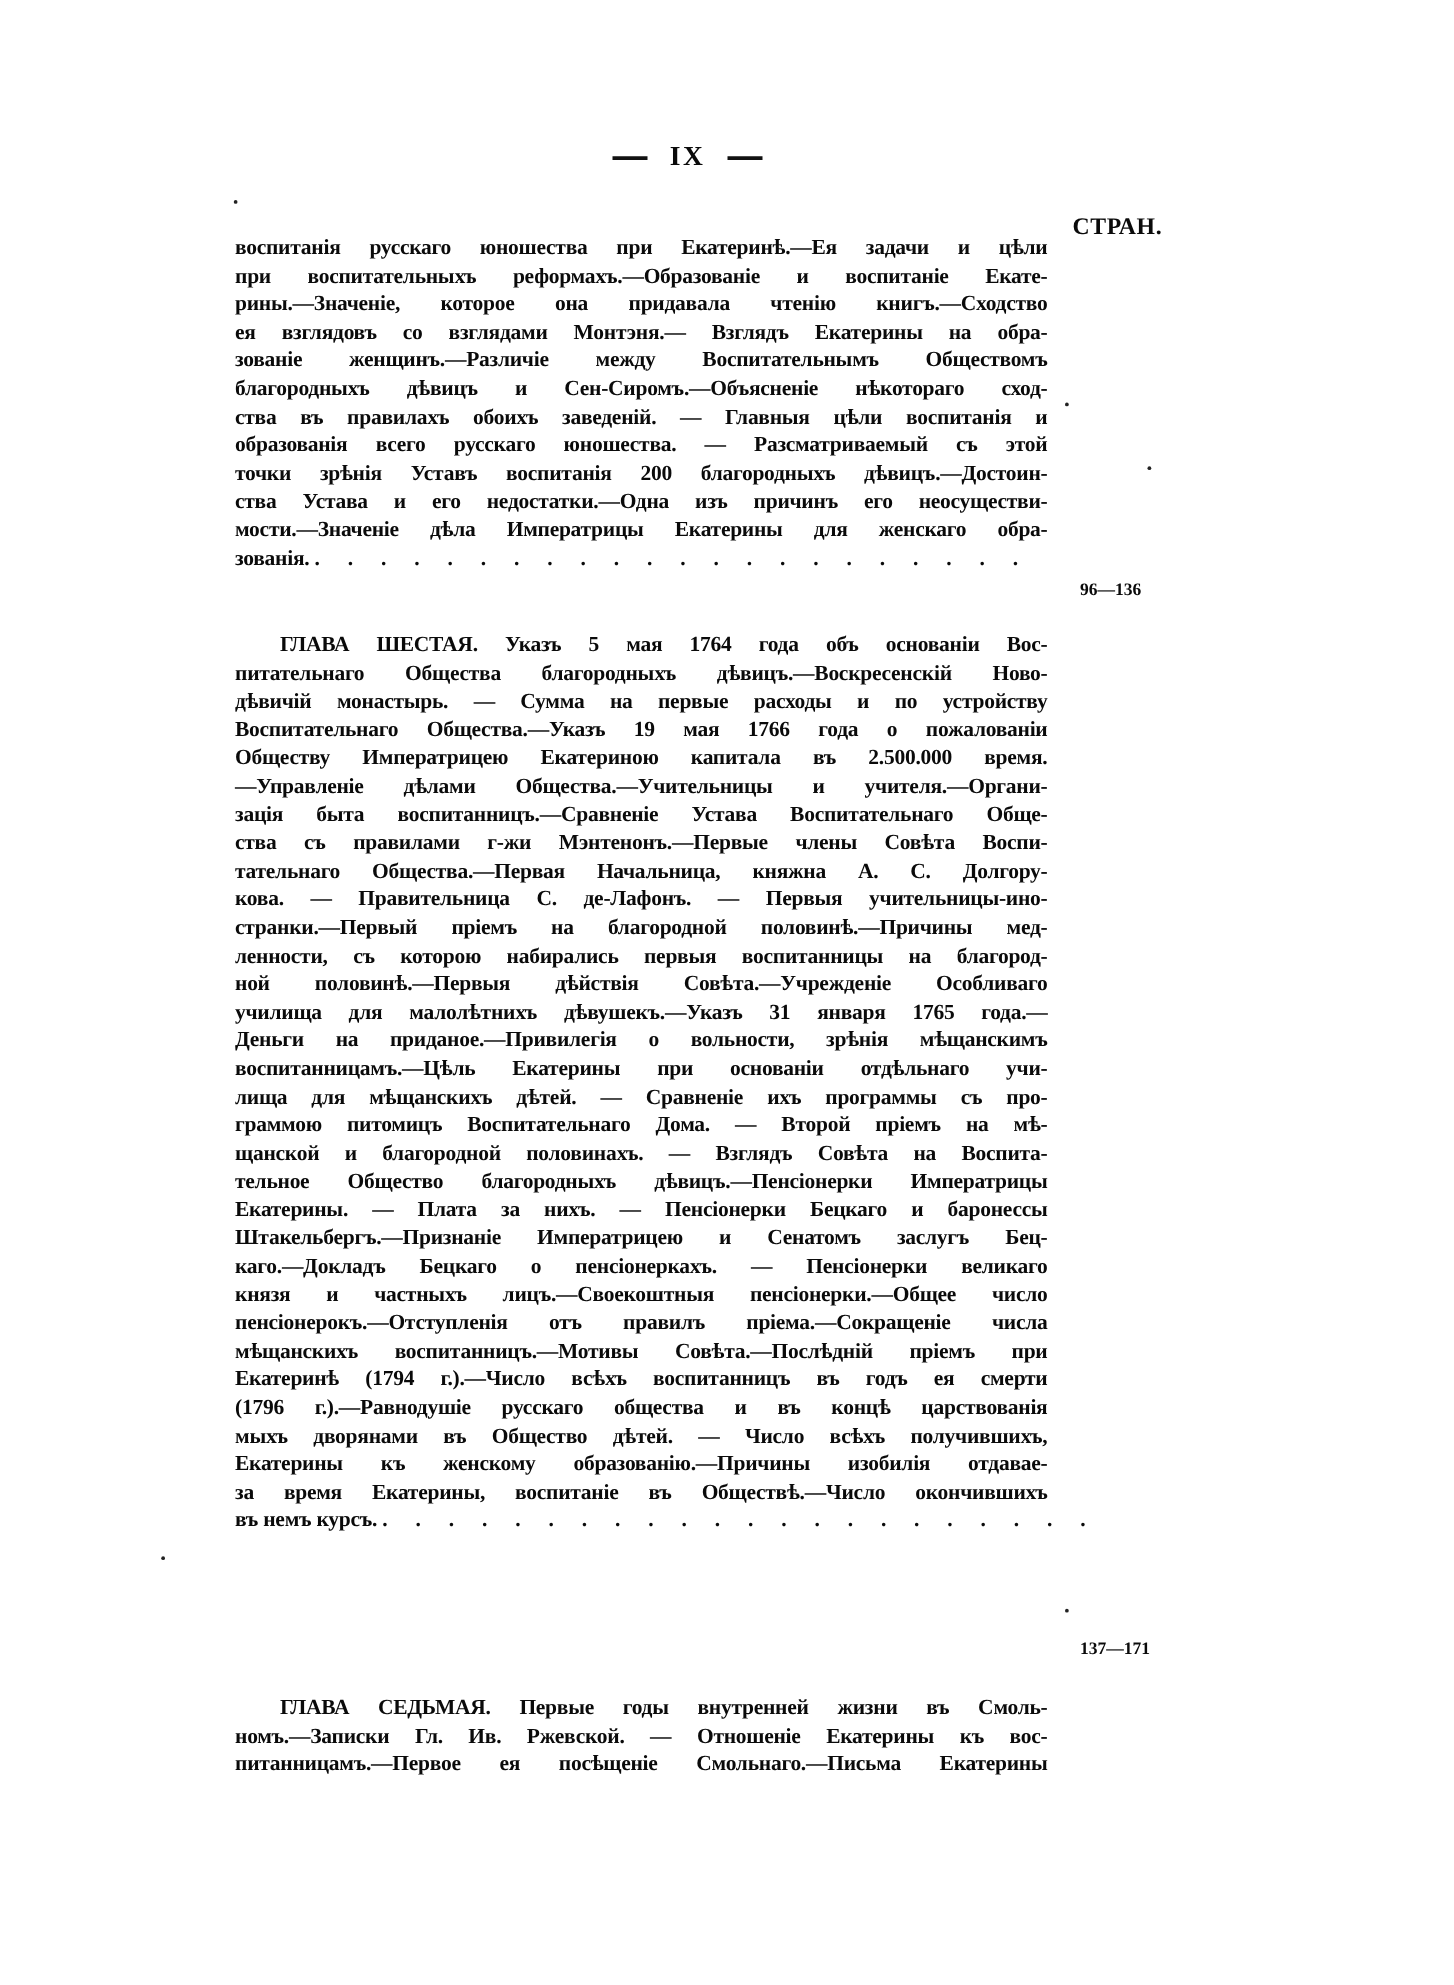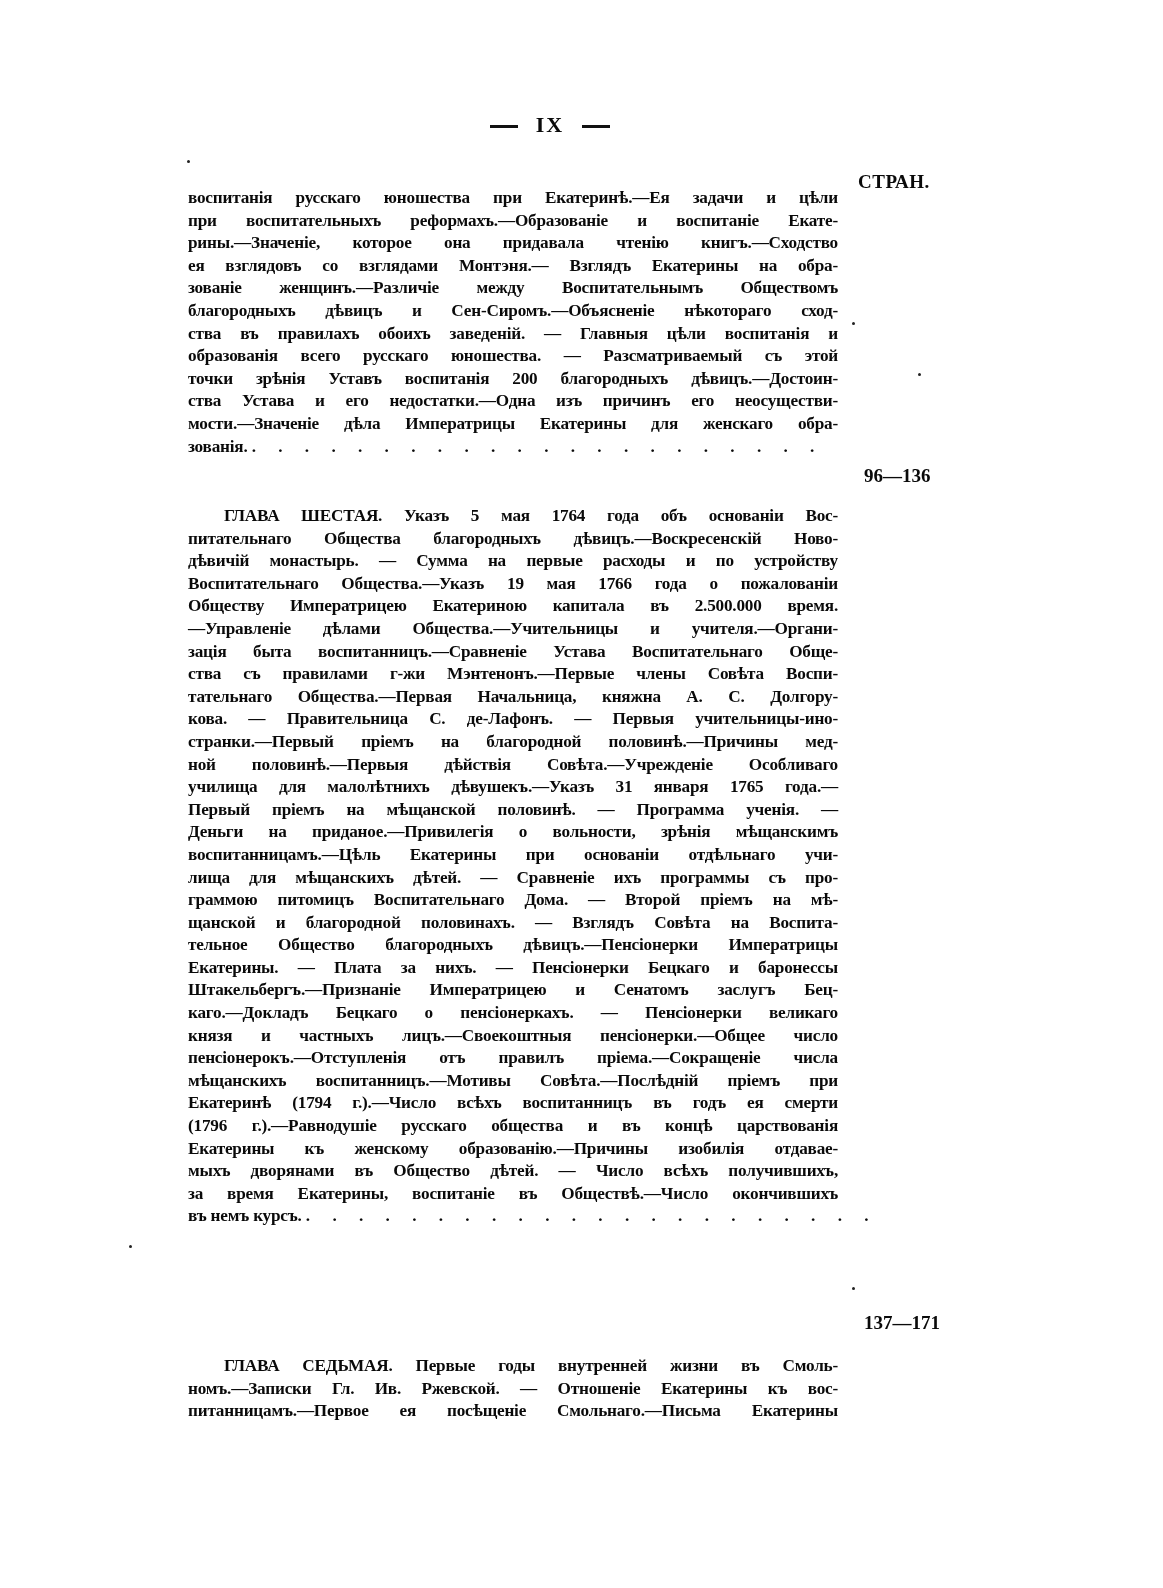--- a/index.html
+++ b/index.html
@@ -21,21 +21,21 @@
   .text {
     position: absolute; left: 188px; width: 650px;
     font-size: 17.2px; line-height: 22.6px; font-weight: bold;
     text-align: justify; letter-spacing: -0.2px;
   }
   .text .line { display: block; white-space: nowrap; text-align-last: justify; font-family: Liberation Serif, serif; }
   .text .line.last { text-align-last: left; }
   .text .indent { padding-left: 36px; }
   .leader { letter-spacing: 9px; }
   .pages {
-    position: absolute; left: 864px; font-size: 19px; font-weight: bold;
+    position: absolute; left: 864px; font-size: 14px; font-weight: bold;
   }
   .b1 { top: 187px; }
   .b2 { top: 505px; }
   .b3 { top: 1355px; }
   .p1 { top: 465px; }
   .p2 { top: 1300px; margin-top: 12px; }
   .speck { position: absolute; width: 3px; height: 3px; background: #222; border-radius: 50%; }
 </style>
 </head>
 <body>
@@ -71,39 +71,39 @@
     <span class="line">питательнаго Общества благородныхъ дѣвицъ.—Воскресенскій Ново-</span>
     <span class="line">дѣвичій монастырь. — Сумма на первые расходы и по устройству</span>
     <span class="line">Воспитательнаго Общества.—Указъ 19 мая 1766 года о пожалованіи</span>
     <span class="line">Обществу Императрицею Екатериною капитала въ 2.500.000 время.</span>
     <span class="line">—Управленіе дѣлами Общества.—Учительницы и учителя.—Органи-</span>
     <span class="line">зація быта воспитанницъ.—Сравненіе Устава Воспитательнаго Обще-</span>
     <span class="line">ства съ правилами г-жи Мэнтенонъ.—Первые члены Совѣта Воспи-</span>
     <span class="line">тательнаго Общества.—Первая Начальница, княжна А. С. Долгору-</span>
     <span class="line">кова. — Правительница С. де-Лафонъ. — Первыя учительницы-ино-</span>
     <span class="line">странки.—Первый пріемъ на благородной половинѣ.—Причины мед-</span>
+    <span class="line">ленности, съ которою набирались первыя воспитанницы на благород-</span>
     <span class="line">ной половинѣ.—Первыя дѣйствія Совѣта.—Учрежденіе Особливаго</span>
     <span class="line">училища для малолѣтнихъ дѣвушекъ.—Указъ 31 января 1765 года.—</span>
-    <span class="line">Первый пріемъ на мѣщанской половинѣ. — Программа ученія. —</span>
     <span class="line">Деньги на приданое.—Привилегія о вольности, зрѣнія мѣщанскимъ</span>
     <span class="line">воспитанницамъ.—Цѣль Екатерины при основаніи отдѣльнаго учи-</span>
     <span class="line">лища для мѣщанскихъ дѣтей. — Сравненіе ихъ программы съ про-</span>
     <span class="line">граммою питомицъ Воспитательнаго Дома. — Второй пріемъ на мѣ-</span>
     <span class="line">щанской и благородной половинахъ. — Взглядъ Совѣта на Воспита-</span>
     <span class="line">тельное Общество благородныхъ дѣвицъ.—Пенсіонерки Императрицы</span>
     <span class="line">Екатерины. — Плата за нихъ. — Пенсіонерки Бецкаго и баронессы</span>
     <span class="line">Штакельбергъ.—Признаніе Императрицею и Сенатомъ заслугъ Бец-</span>
     <span class="line">каго.—Докладъ Бецкаго о пенсіонеркахъ. — Пенсіонерки великаго</span>
     <span class="line">князя и частныхъ лицъ.—Своекоштныя пенсіонерки.—Общее число</span>
     <span class="line">пенсіонерокъ.—Отступленія отъ правилъ пріема.—Сокращеніе числа</span>
     <span class="line">мѣщанскихъ воспитанницъ.—Мотивы Совѣта.—Послѣдній пріемъ при</span>
     <span class="line">Екатеринѣ (1794 г.).—Число всѣхъ воспитанницъ въ годъ ея смерти</span>
     <span class="line">(1796 г.).—Равнодушіе русскаго общества и въ концѣ царствованія</span>
+    <span class="line">мыхъ дворянами въ Общество дѣтей. — Число всѣхъ получившихъ,</span>
     <span class="line">Екатерины къ женскому образованію.—Причины изобилія отдавае-</span>
-    <span class="line">мыхъ дворянами въ Общество дѣтей. — Число всѣхъ получившихъ,</span>
     <span class="line">за время Екатерины, воспитаніе въ Обществѣ.—Число окончившихъ</span>
     <span class="line last"><span>въ немъ курсъ.</span> <span class="leader">. . . . . . . . . . . . . . . . . . . . . .</span></span>
   </div>
   <div class="pages p2">137—171</div>
 
   <div class="text b3">
     <span class="line indent"><span>ГЛАВА СЕДЬМАЯ.</span> <span>Первые годы внутренней жизни въ Смоль-</span></span>
     <span class="line">номъ.—Записки Гл. Ив. Ржевской. — Отношеніе Екатерины къ вос-</span>
     <span class="line">питанницамъ.—Первое ея посѣщеніе Смольнаго.—Письма Екатерины</span>
   </div>

